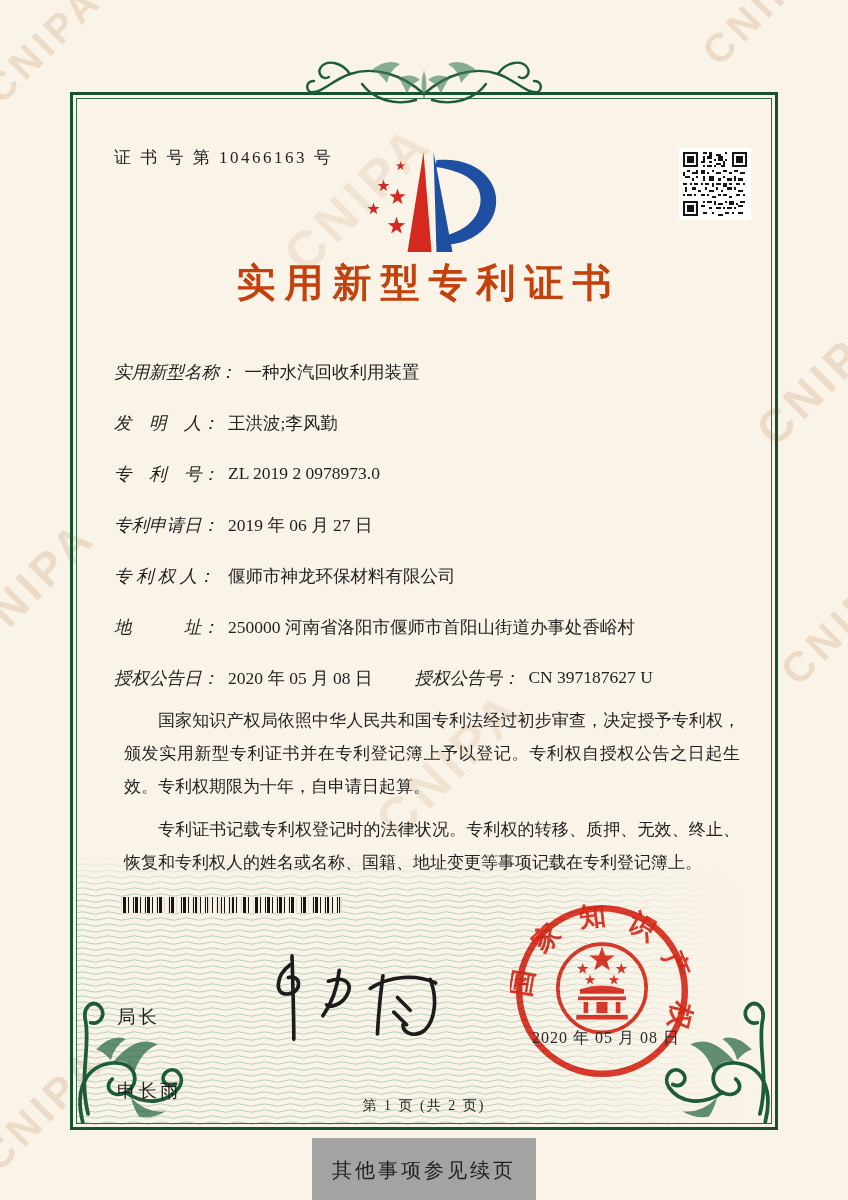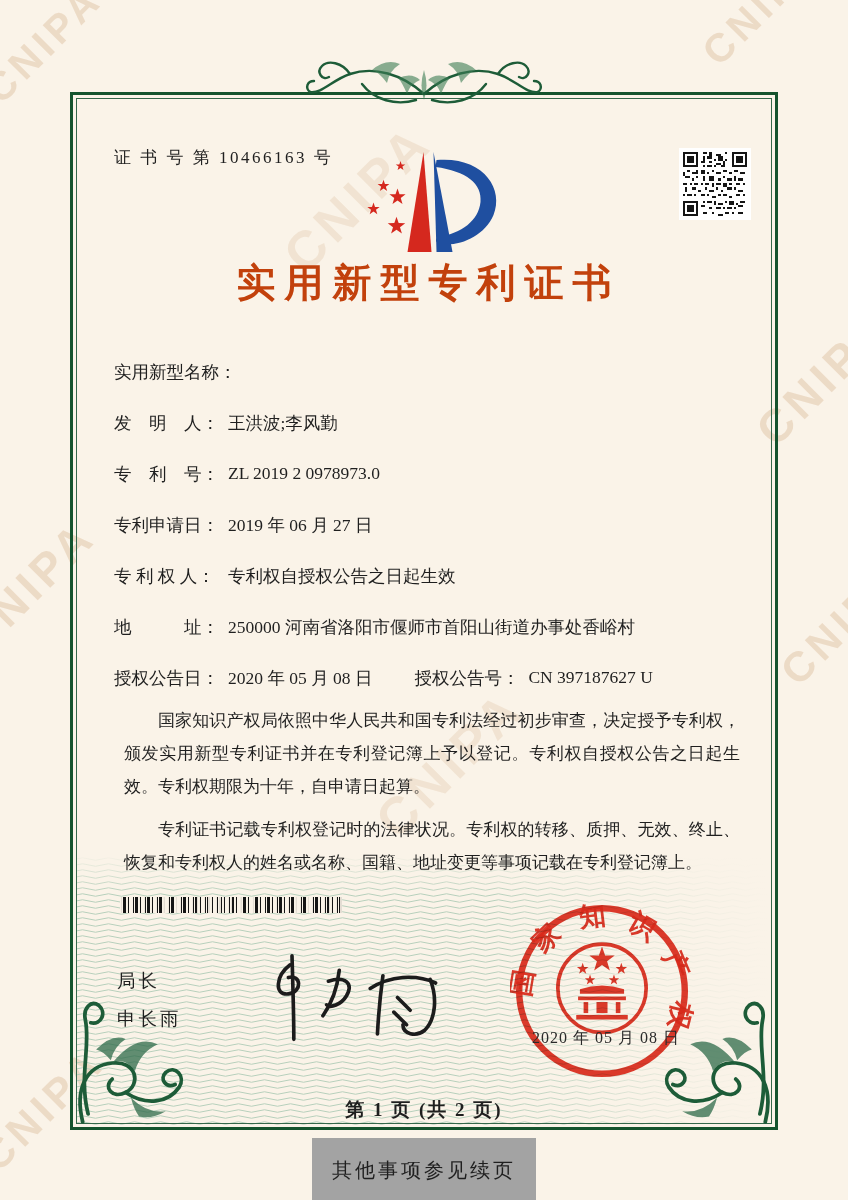--- a/index.html
+++ b/index.html
@@ -54,48 +54,48 @@
   .logo{position:absolute;left:338px;top:140px;z-index:5;}
   .qr{position:absolute;left:679px;top:148px;z-index:5;background:#ffffff;padding:4px;}
   .doc-title{
     position:absolute;left:0;right:0;top:256px;z-index:5;
     text-align:center;font-size:39px;font-weight:bold;
     letter-spacing:9px;text-indent:9px;color:#c2410c;
   }
   
   .fields{position:absolute;left:114px;top:346px;width:640px;z-index:5;}
   .field-row{height:51px;display:flex;align-items:center;font-size:17.5px;}
-  .f-label{display:inline-block;min-width:106px;white-space:pre;}
+  .f-label{display:inline-block;min-width:106px;white-space:pre;font-style:italic;}
   .f-value{margin-left:8px;white-space:pre;}
   .pair2{margin-left:42px;}
   
   .body-text{
     position:absolute;left:114px;top:694px;width:636px;z-index:5;
     font-size:17px;line-height:33px;text-align:justify;
   }
   .body-text p{margin:10px;text-indent:34px;}
   
   .barcode{
     position:absolute;left:120px;top:897px;width:222px;height:16px;z-index:5;
     background-image:
       repeating-linear-gradient(90deg, rgba(250,243,232,.95) 0 1px, rgba(0,0,0,0) 1px 6px),
       repeating-linear-gradient(90deg, rgba(250,243,232,.9) 0 2px, rgba(0,0,0,0) 2px 11px),
       repeating-linear-gradient(90deg, #151515 0 2px, #faf3e8 2px 3px, #151515 3px 6px, #f4eee2 6px 8px, #151515 8px 9px, #faf3e8 9px 12px);
   }
   .officer{position:absolute;left:117px;top:962px;z-index:5;font-size:18.5px;line-height:38px;}
-  .officer div{letter-spacing:3px;}
+  .officer div{letter-spacing:3px;margin-top:36px;}
   .signature{position:absolute;left:252px;top:948px;z-index:5;}
   .seal{position:absolute;left:510px;top:899px;z-index:6;mix-blend-mode:multiply;}
   .seal-date{
     position:absolute;left:526px;top:1028px;width:160px;z-index:7;
     font-size:16px;letter-spacing:1px;color:#2a2a2a;text-align:center;white-space:nowrap;
   }
   .page-info{
     position:absolute;left:0;right:0;top:1097px;z-index:5;
-    text-align:center;font-size:19px;letter-spacing:2px;font-weight:bold;
+    text-align:center;font-size:14px;letter-spacing:2px;
   }
   .continuation{
     position:absolute;left:50%;top:1138px;transform:translateX(-50%);z-index:5;
     background:#a3a3a3;padding:19px 20px;font-size:20px;letter-spacing:3px;white-space:nowrap;
   }
 </style>
 </head>
 <body>
 
 <div class="page">
@@ -210,36 +210,37 @@
       <path d="M8,24h2v1h-2z M12,25h1v1h-1z M15,25h2v1h-2z M18,25h1v1h-1z M20,25h2v1h-2z M23,25h1v1h-1z M25,24h2v1h-2z"></path>
       <path d="M9,27h2v1h-2z M13,27h1v1h-1z M16,28h2v1h-2z M19,27h2v1h-2z M22,27h1v1h-1z M25,27h2v1h-2z"></path>
     </g>
   </svg>
 
   <div class="doc-title">实用新型专利证书</div>
 
   <div class="fields">
     <div class="field-row">
       <span class="f-label">实用新型名称：</span>
+      <span class="f-value">一种水汽回收利用装置</span>
     </div>
     <div class="field-row">
       <span class="f-label">发　明　人：</span>
       <span class="f-value">王洪波;李风勤</span>
     </div>
     <div class="field-row">
       <span class="f-label">专　利　号：</span>
       <span class="f-value">ZL 2019 2 0978973.0</span>
     </div>
     <div class="field-row">
       <span class="f-label">专利申请日：</span>
       <span class="f-value">2019 年 06 月 27 日</span>
     </div>
     <div class="field-row">
       <span class="f-label">专 利 权 人：</span>
-      <span class="f-value">专利权自授权公告之日起生效</span>
+      <span class="f-value">偃师市神龙环保材料有限公司</span>
     </div>
     <div class="field-row">
       <span class="f-label">地　　　址：</span>
       <span class="f-value">250000 河南省洛阳市偃师市首阳山街道办事处香峪村</span>
     </div>
     <div class="field-row">
       <span class="f-label">授权公告日：</span>
       <span class="f-value">2020 年 05 月 08 日</span>
       <span class="f-label pair2">授权公告号：</span>
       <span class="f-value">CN 397187627 U</span>

